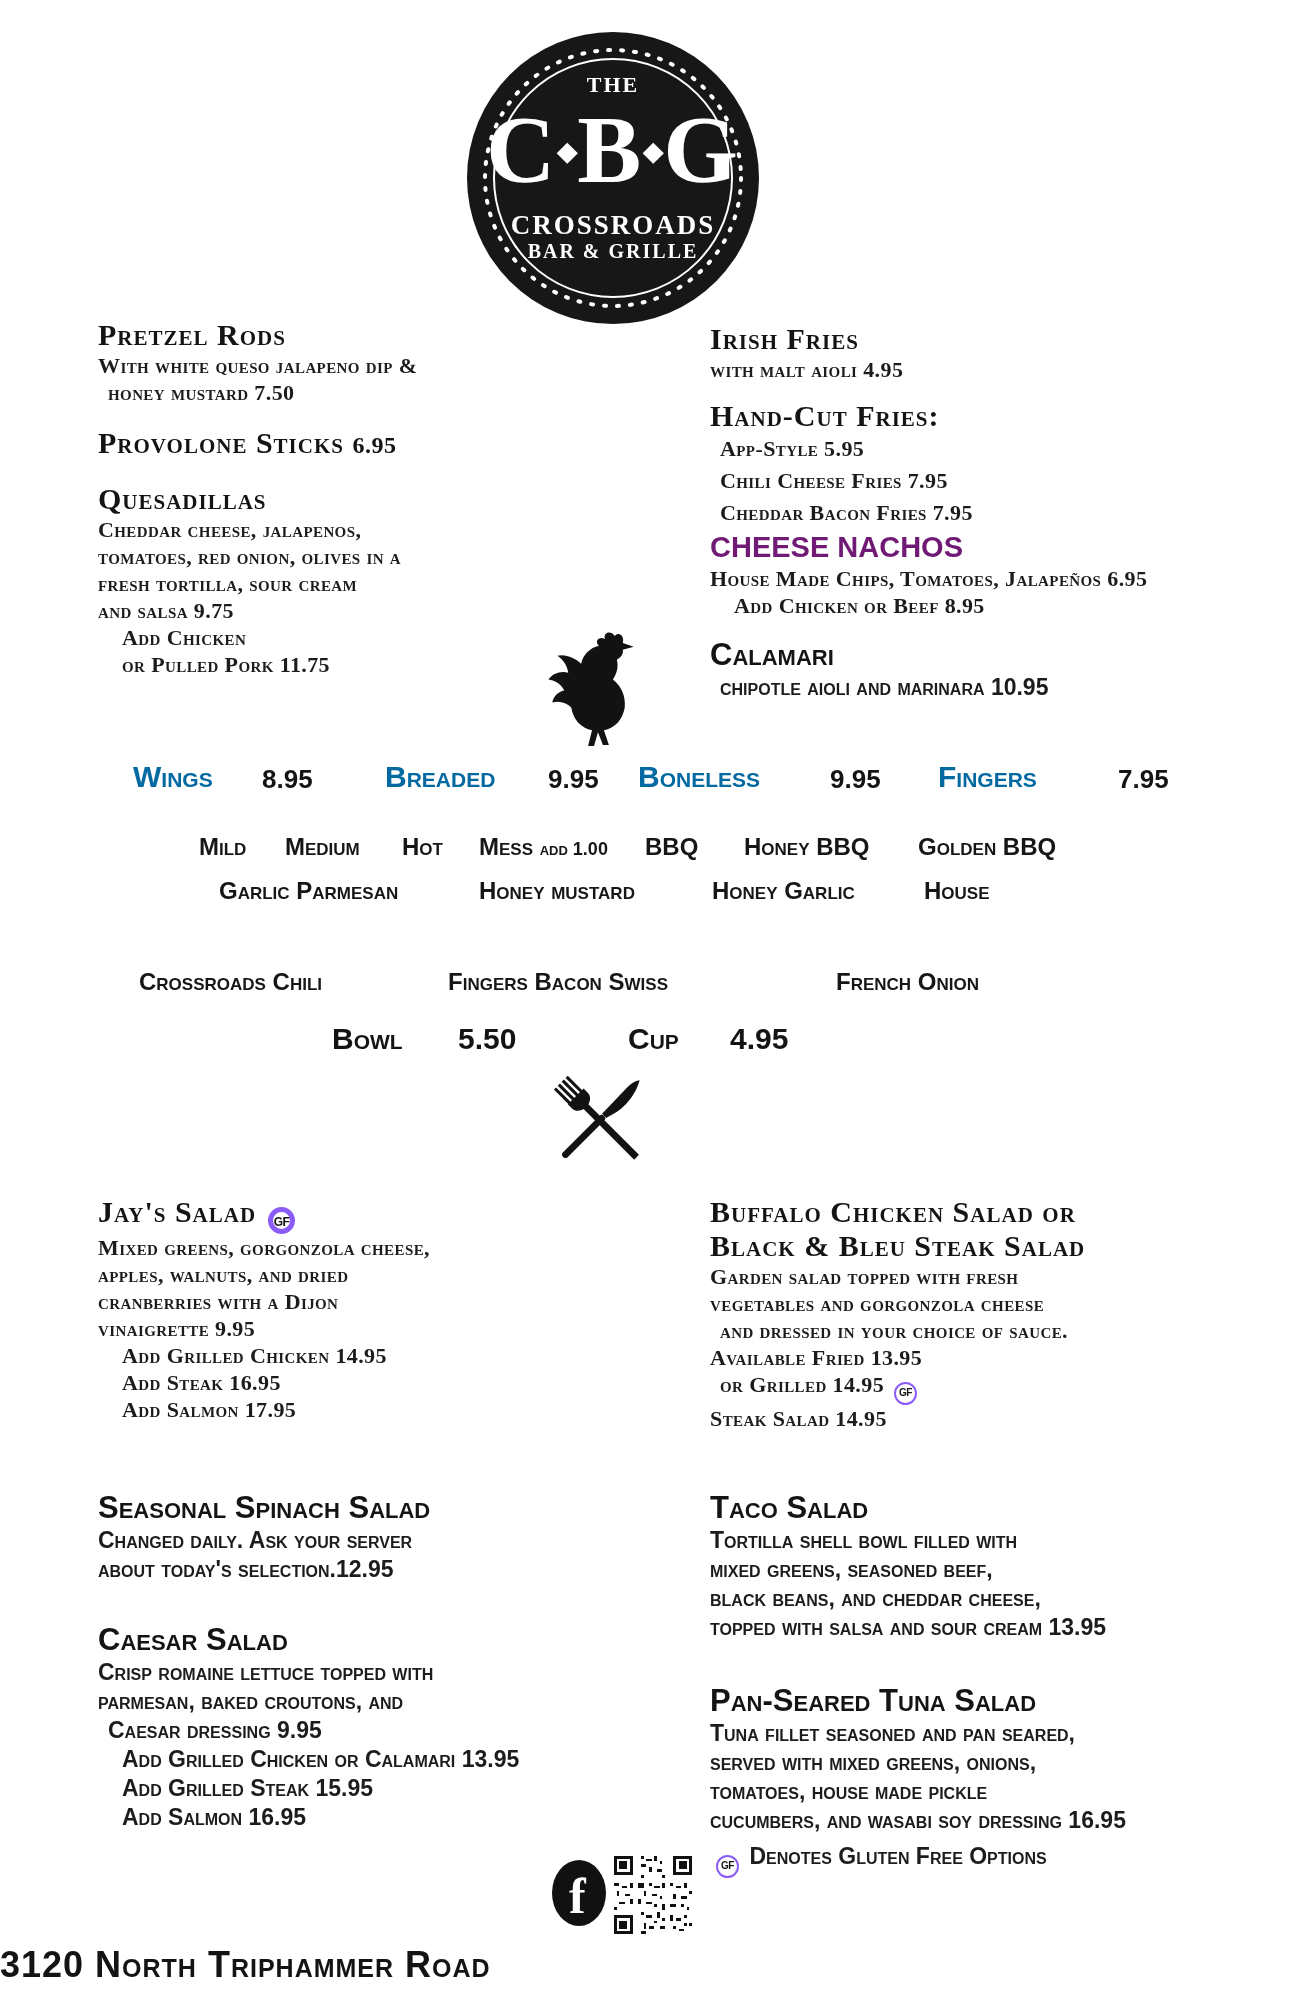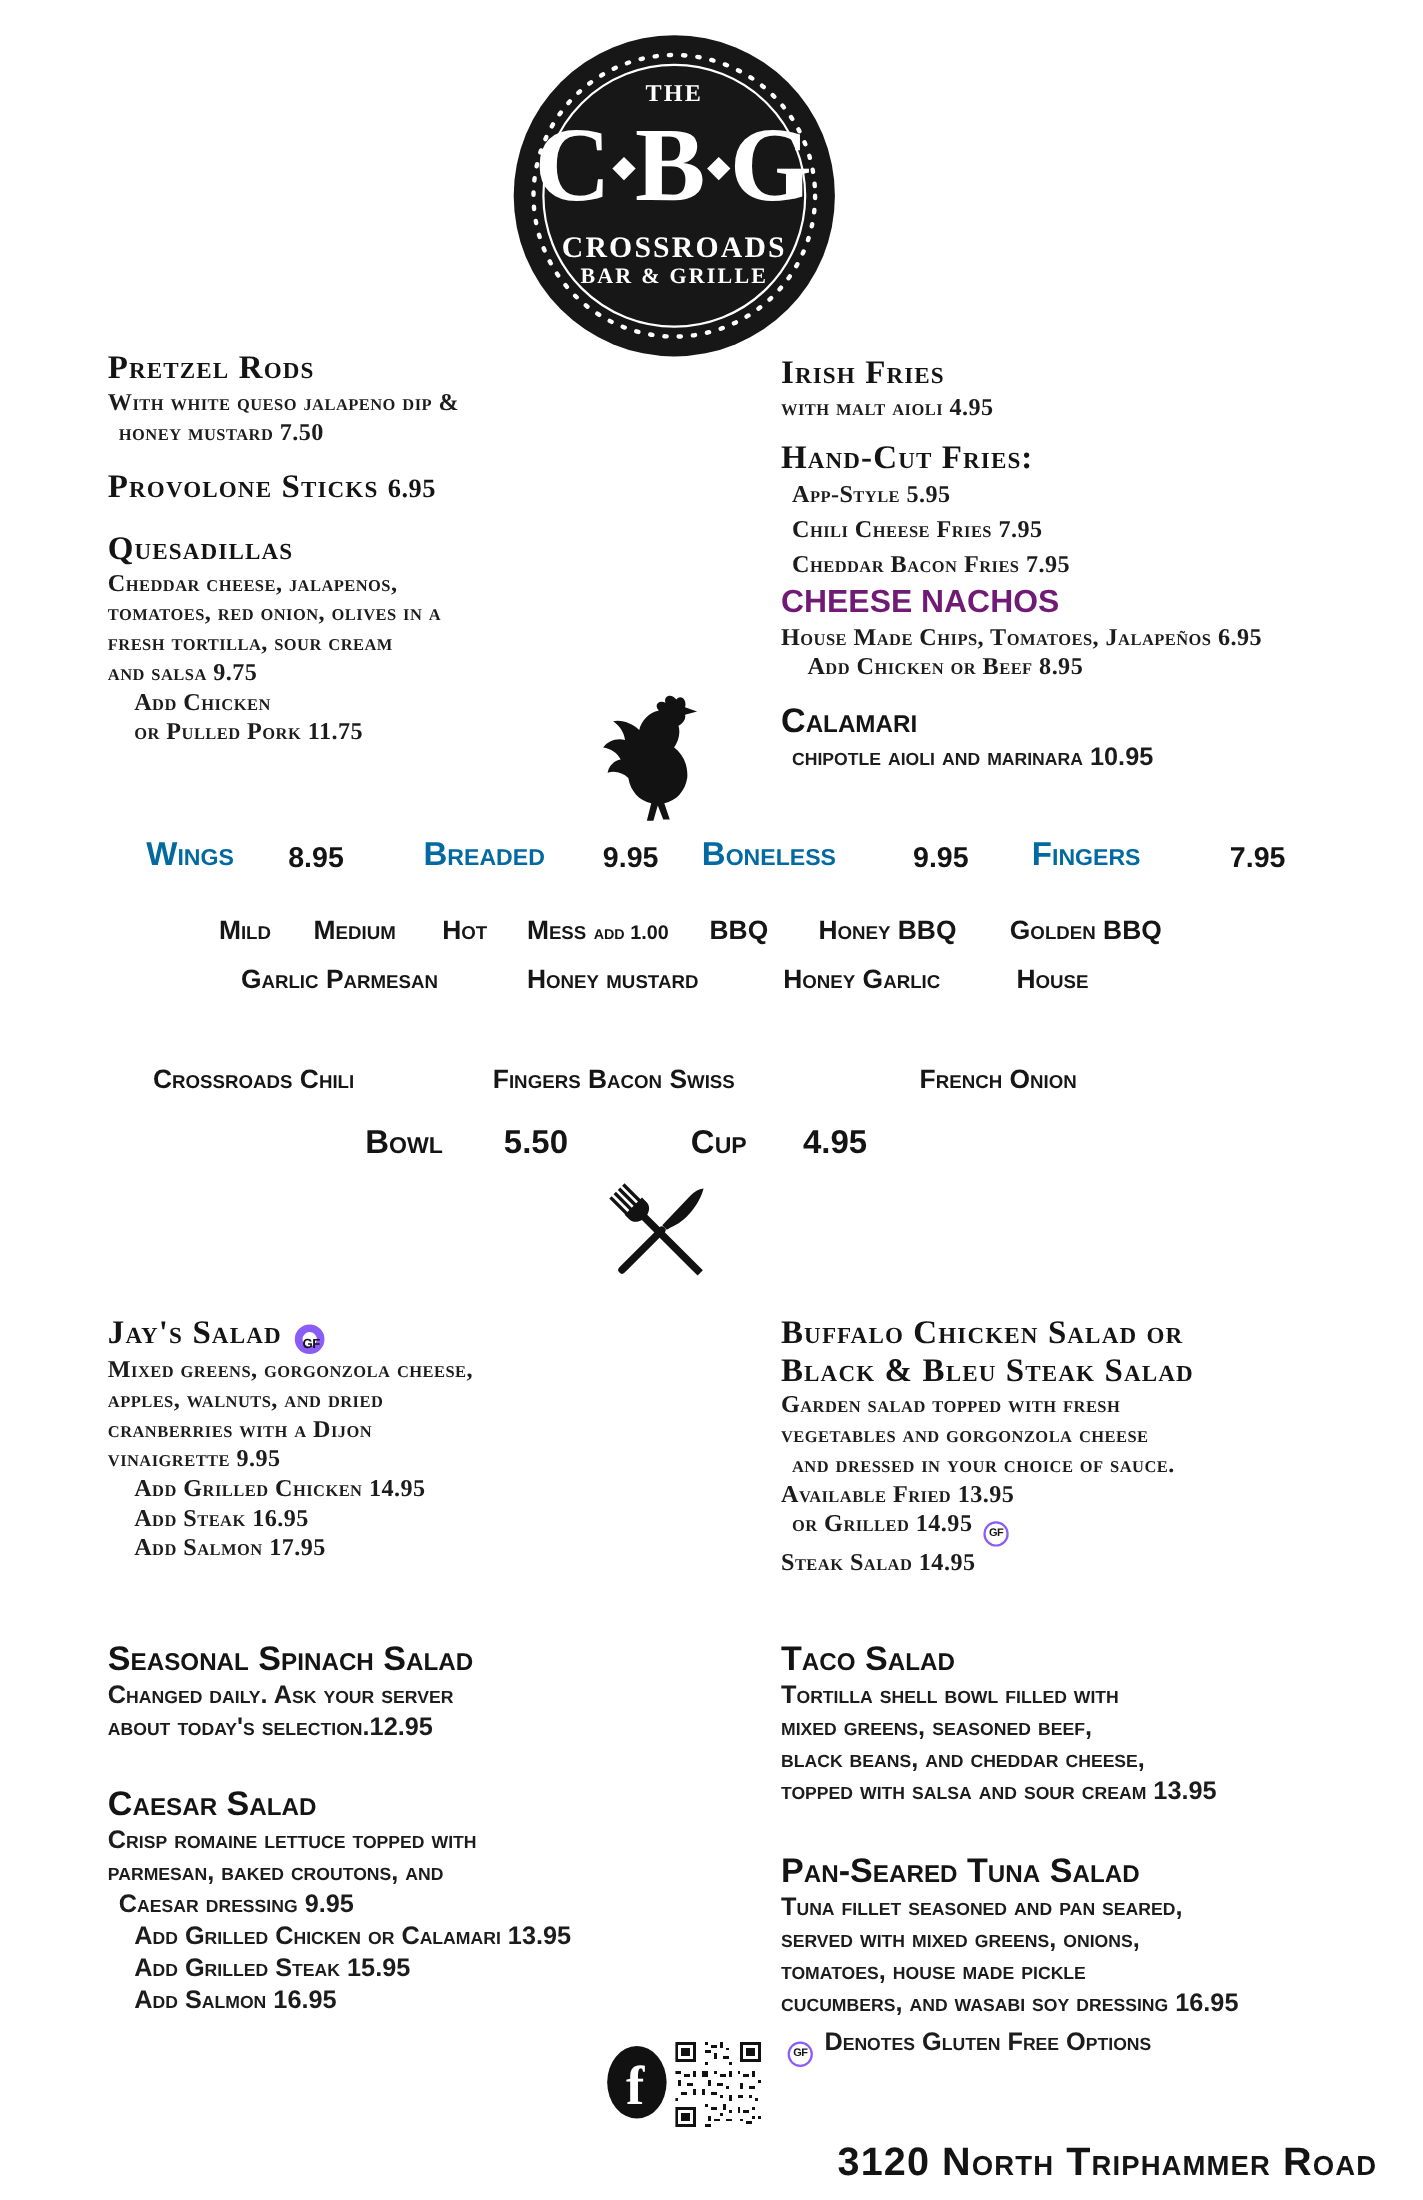--- a/index.html
+++ b/index.html
@@ -25,23 +25,23 @@
 
   .abs-row{position:absolute;left:0;top:0;width:100%;height:0;}
   .abs-row > span{position:absolute;top:0;white-space:nowrap;}
   .wname{font:700 30px "Liberation Sans",sans-serif;font-variant:small-caps;color:#0369a1;}
   .wprice{font:700 26px "Liberation Sans",sans-serif;color:#141414;}
   .flav{font:700 24px "Liberation Sans",sans-serif;font-variant:small-caps;color:#161616;}
   .flnote{font-size:18px;}
   .soup{font:700 24px "Liberation Sans",sans-serif;font-variant:small-caps;color:#161616;}
   .bc{font:700 30px "Liberation Sans",sans-serif;font-variant:small-caps;color:#141414;text-align:right;}
 
-  .addr{font:700 36px "Liberation Sans",sans-serif;font-variant:small-caps;letter-spacing:1px;color:#141414;text-align:right;}
-
-  .gf{display:inline-block;box-sizing:border-box;width:27px;height:27px;border:7px solid #8b5cf6;border-radius:50%;
+  .addr{font:700 36px "Liberation Sans",sans-serif;font-variant:small-caps;letter-spacing:1px;color:#141414;text-align:left;}
+
+  .gf{display:inline-block;box-sizing:border-box;width:27px;height:27px;border:5px solid #8b5cf6;border-radius:50%;
       font:800 12px/21px "Liberation Sans",sans-serif;font-variant:normal;letter-spacing:-.5px;text-align:center;color:#141414;vertical-align:-4px;}
   .gf.sm{width:23px;height:23px;border-width:2.5px;font-size:10px;line-height:18px;}
 
   
   .logo{position:absolute;left:467px;top:32px;width:292px;height:292px;}
   .logo .disc{position:absolute;inset:0;background:#171717;border-radius:50%;}
   .logo svg{position:absolute;inset:0;}
   .logo .ltxt{position:absolute;left:0;width:100%;text-align:center;color:#fff;}
   .logo-the{top:40px;font:700 22px "Liberation Serif",serif;letter-spacing:2px;}
   .logo-cbg{top:68px;font:700 96px/100px "Liberation Serif",serif;letter-spacing:2px;}

